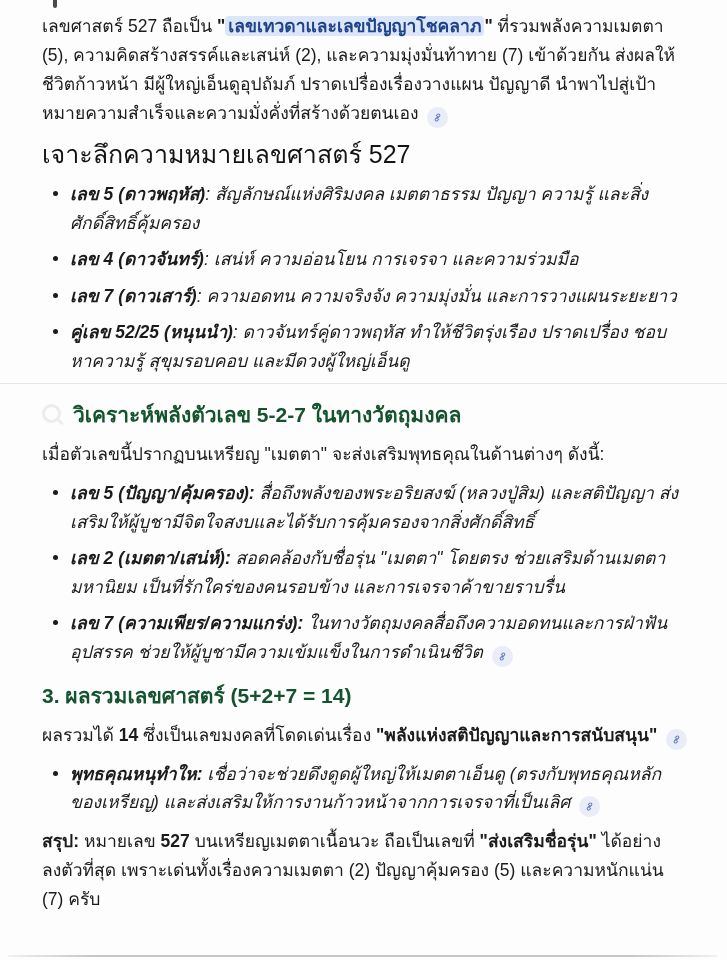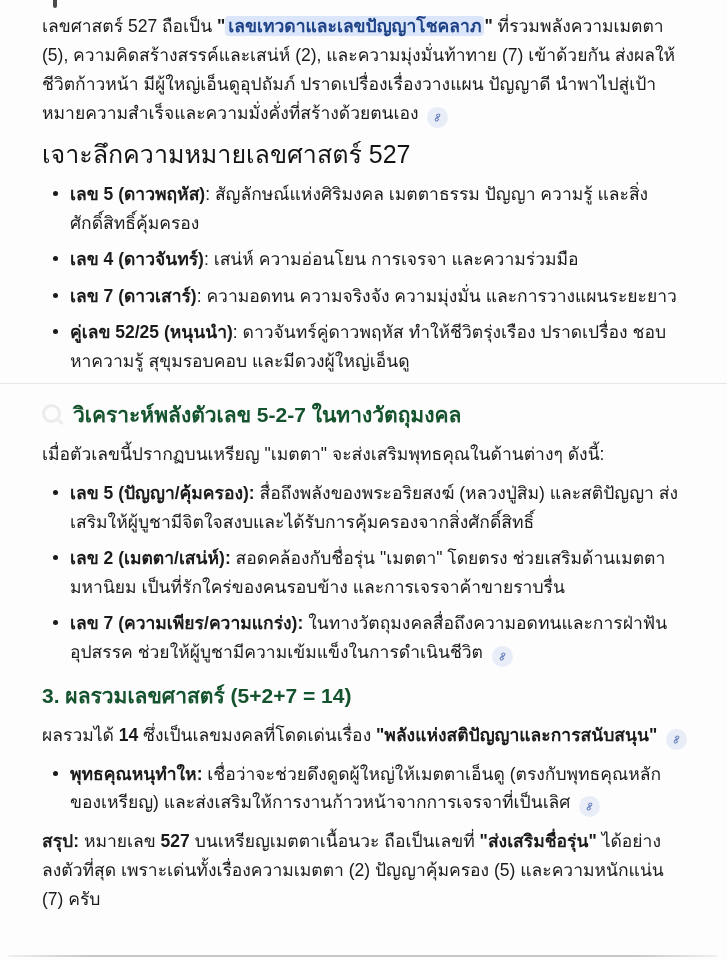--- a/index.html
+++ b/index.html
@@ -8,21 +8,21 @@
     font-family:"Liberation Sans","DejaVu Sans",sans-serif;
     color:#1b1b1b;
   }
   .page{position:relative;width:727px;height:960px;}
   .top-frag{position:absolute;top:0;left:53px;width:4px;height:8px;background:#4a4a4a;border-radius:0 0 2px 2px;}
   .content{padding:12px 37px 0 42px;}
   .body-p{font-size:17.5px;line-height:29px;margin:0 0 10px 0;}
   h2{font-size:25px;line-height:32px;margin:6px 0 10px 0;font-weight:normal;color:#141414;}
   h3{font-size:21px;line-height:30px;margin:14px 0 10px 0;font-weight:bold;color:#14532d;}
   h3.with-icon{margin-top:16px;}
-  ul{list-style:none;margin:0 0 0 0;padding:0 0 0 4px;}
+  ul{list-style:none;margin:0 0 0 0;padding:0 0 0 4px;font-style:italic;}
   li{position:relative;padding-left:24px;font-size:17.5px;line-height:28.5px;margin-bottom:8px;}
   li::before{content:'';position:absolute;left:7px;top:11px;width:5px;height:5px;border-radius:50%;background:#1b1b1b;}
   .b{font-weight:bold;}
   .hl{background:#dbe6fa;color:#1f4387;border-radius:4px;padding:0 3px;font-weight:bold;}
   .divider{border:none;height:1px;background:#e6e6e6;margin:8px -37px 0 -42px;}
   .link-badge{
     display:inline-flex;align-items:center;justify-content:center;
     width:21px;height:21px;border-radius:50%;background:#e8edf8;color:#6b83bd;
     vertical-align:-5px;margin-left:4px;cursor:pointer;
   }

